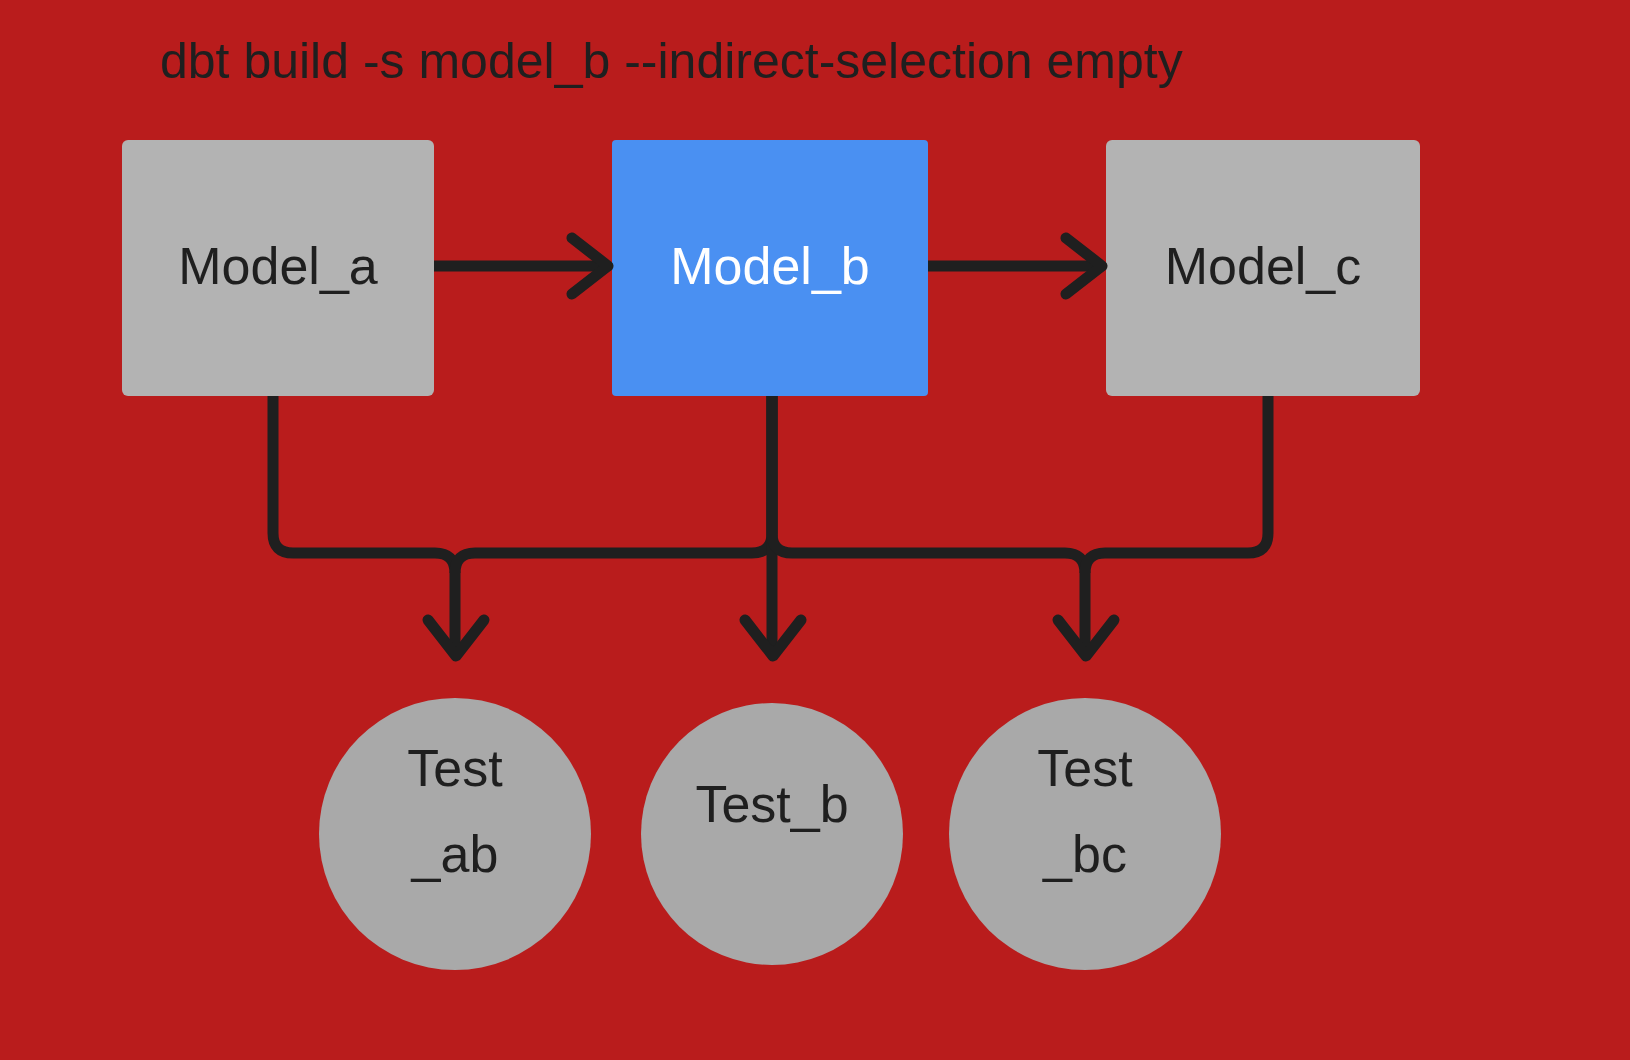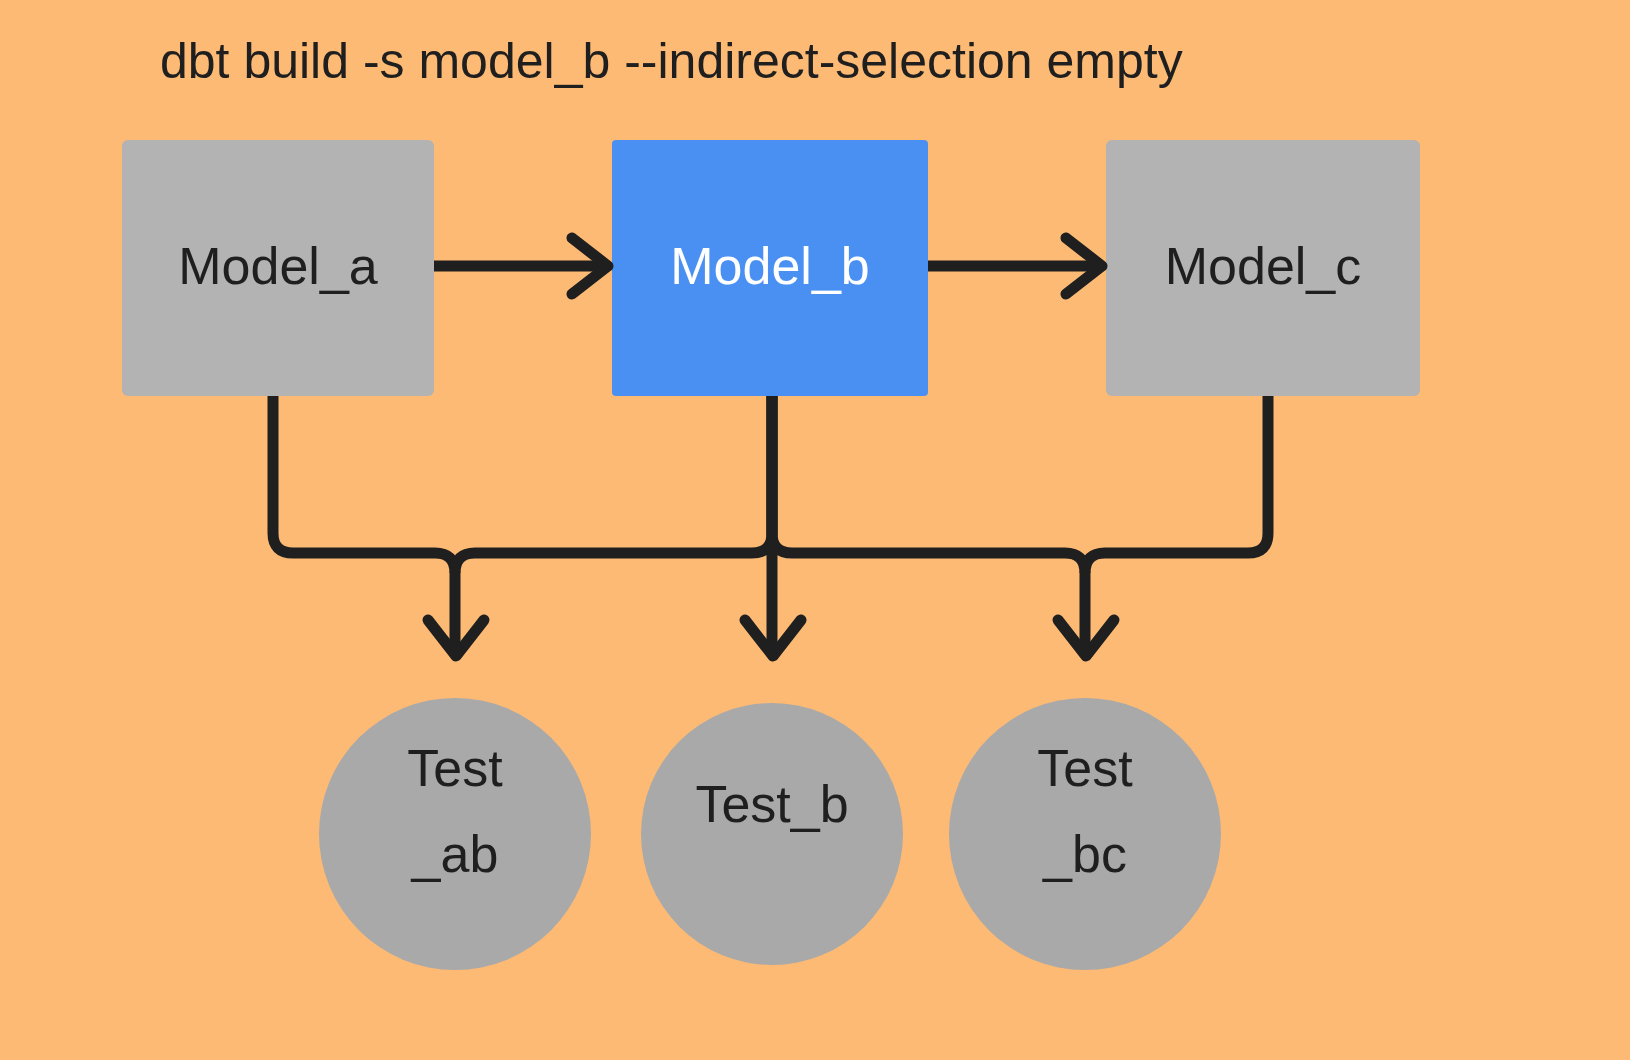--- a/index.html
+++ b/index.html
@@ -10,21 +10,21 @@
   body {
     width: 1630px;
     height: 1060px;
     font-family: "Liberation Sans", sans-serif;
     overflow: hidden;
   }
   #diagram-root {
     position: relative;
     width: 1630px;
     height: 1060px;
-    background: #fdba74;
+    background: #b91c1c;
   }
   svg.stage {
     position: absolute;
     top: 0;
     left: 0;
     width: 1630px;
     height: 1060px;
     display: block;
   }
   .title-text {

